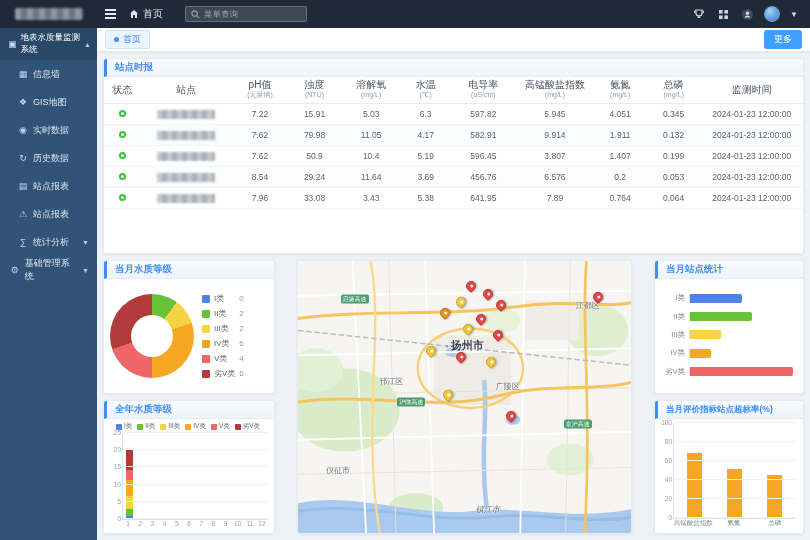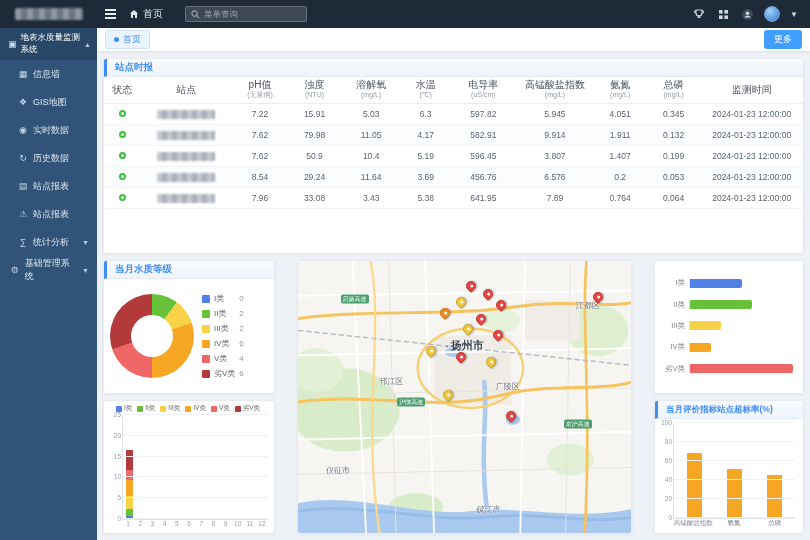--- a/index.html
+++ b/index.html
@@ -406,20 +406,21 @@
               </div>
               <div class="lg-item">
                 <span class="lg-sw" style="background: rgb(178, 58, 58);"></span>
                 <span>劣V类</span>
                 <span class="lg-val">6</span>
               </div>
             </div>
         </div>
       </section>
       <section class="panel">
+        <div class="panel-hd">全年水质等级</div>
         <div class="stack-body">
           <div class="stack-legend" id="stack-legend">
               <span class="lg-item">
                 <span class="lg-sw" style="background: rgb(79, 129, 232);"></span>
                 <span>I类</span>
               </span>
               <span class="lg-item">
                 <span class="lg-sw" style="background: rgb(103, 194, 58);"></span>
                 <span>II类</span>
               </span>
@@ -584,20 +585,21 @@
             <div class="pin yellow" style="left: 58%; top: 39%;"></div>
             <div class="pin yellow" style="left: 45%; top: 51%;"></div>
             <div class="pin red" style="left: 64%; top: 59%;"></div>
             <div class="pin red" style="left: 90%; top: 15%;"></div>
           </div>
       </div>
     </section>
 
     <div class="col-right">
       <section class="panel">
+        <div class="panel-hd">当月站点统计</div>
         <div class="hbar-body" id="hbar-body">
             <div class="hb-row">
               <span class="hb-label">I类</span>
               <div class="hb-track">
                 <div class="hb-fill" style="width: 50%; background: rgb(79, 129, 232);"></div>
               </div>
             </div>
             <div class="hb-row">
               <span class="hb-label">II类</span>
               <div class="hb-track">

